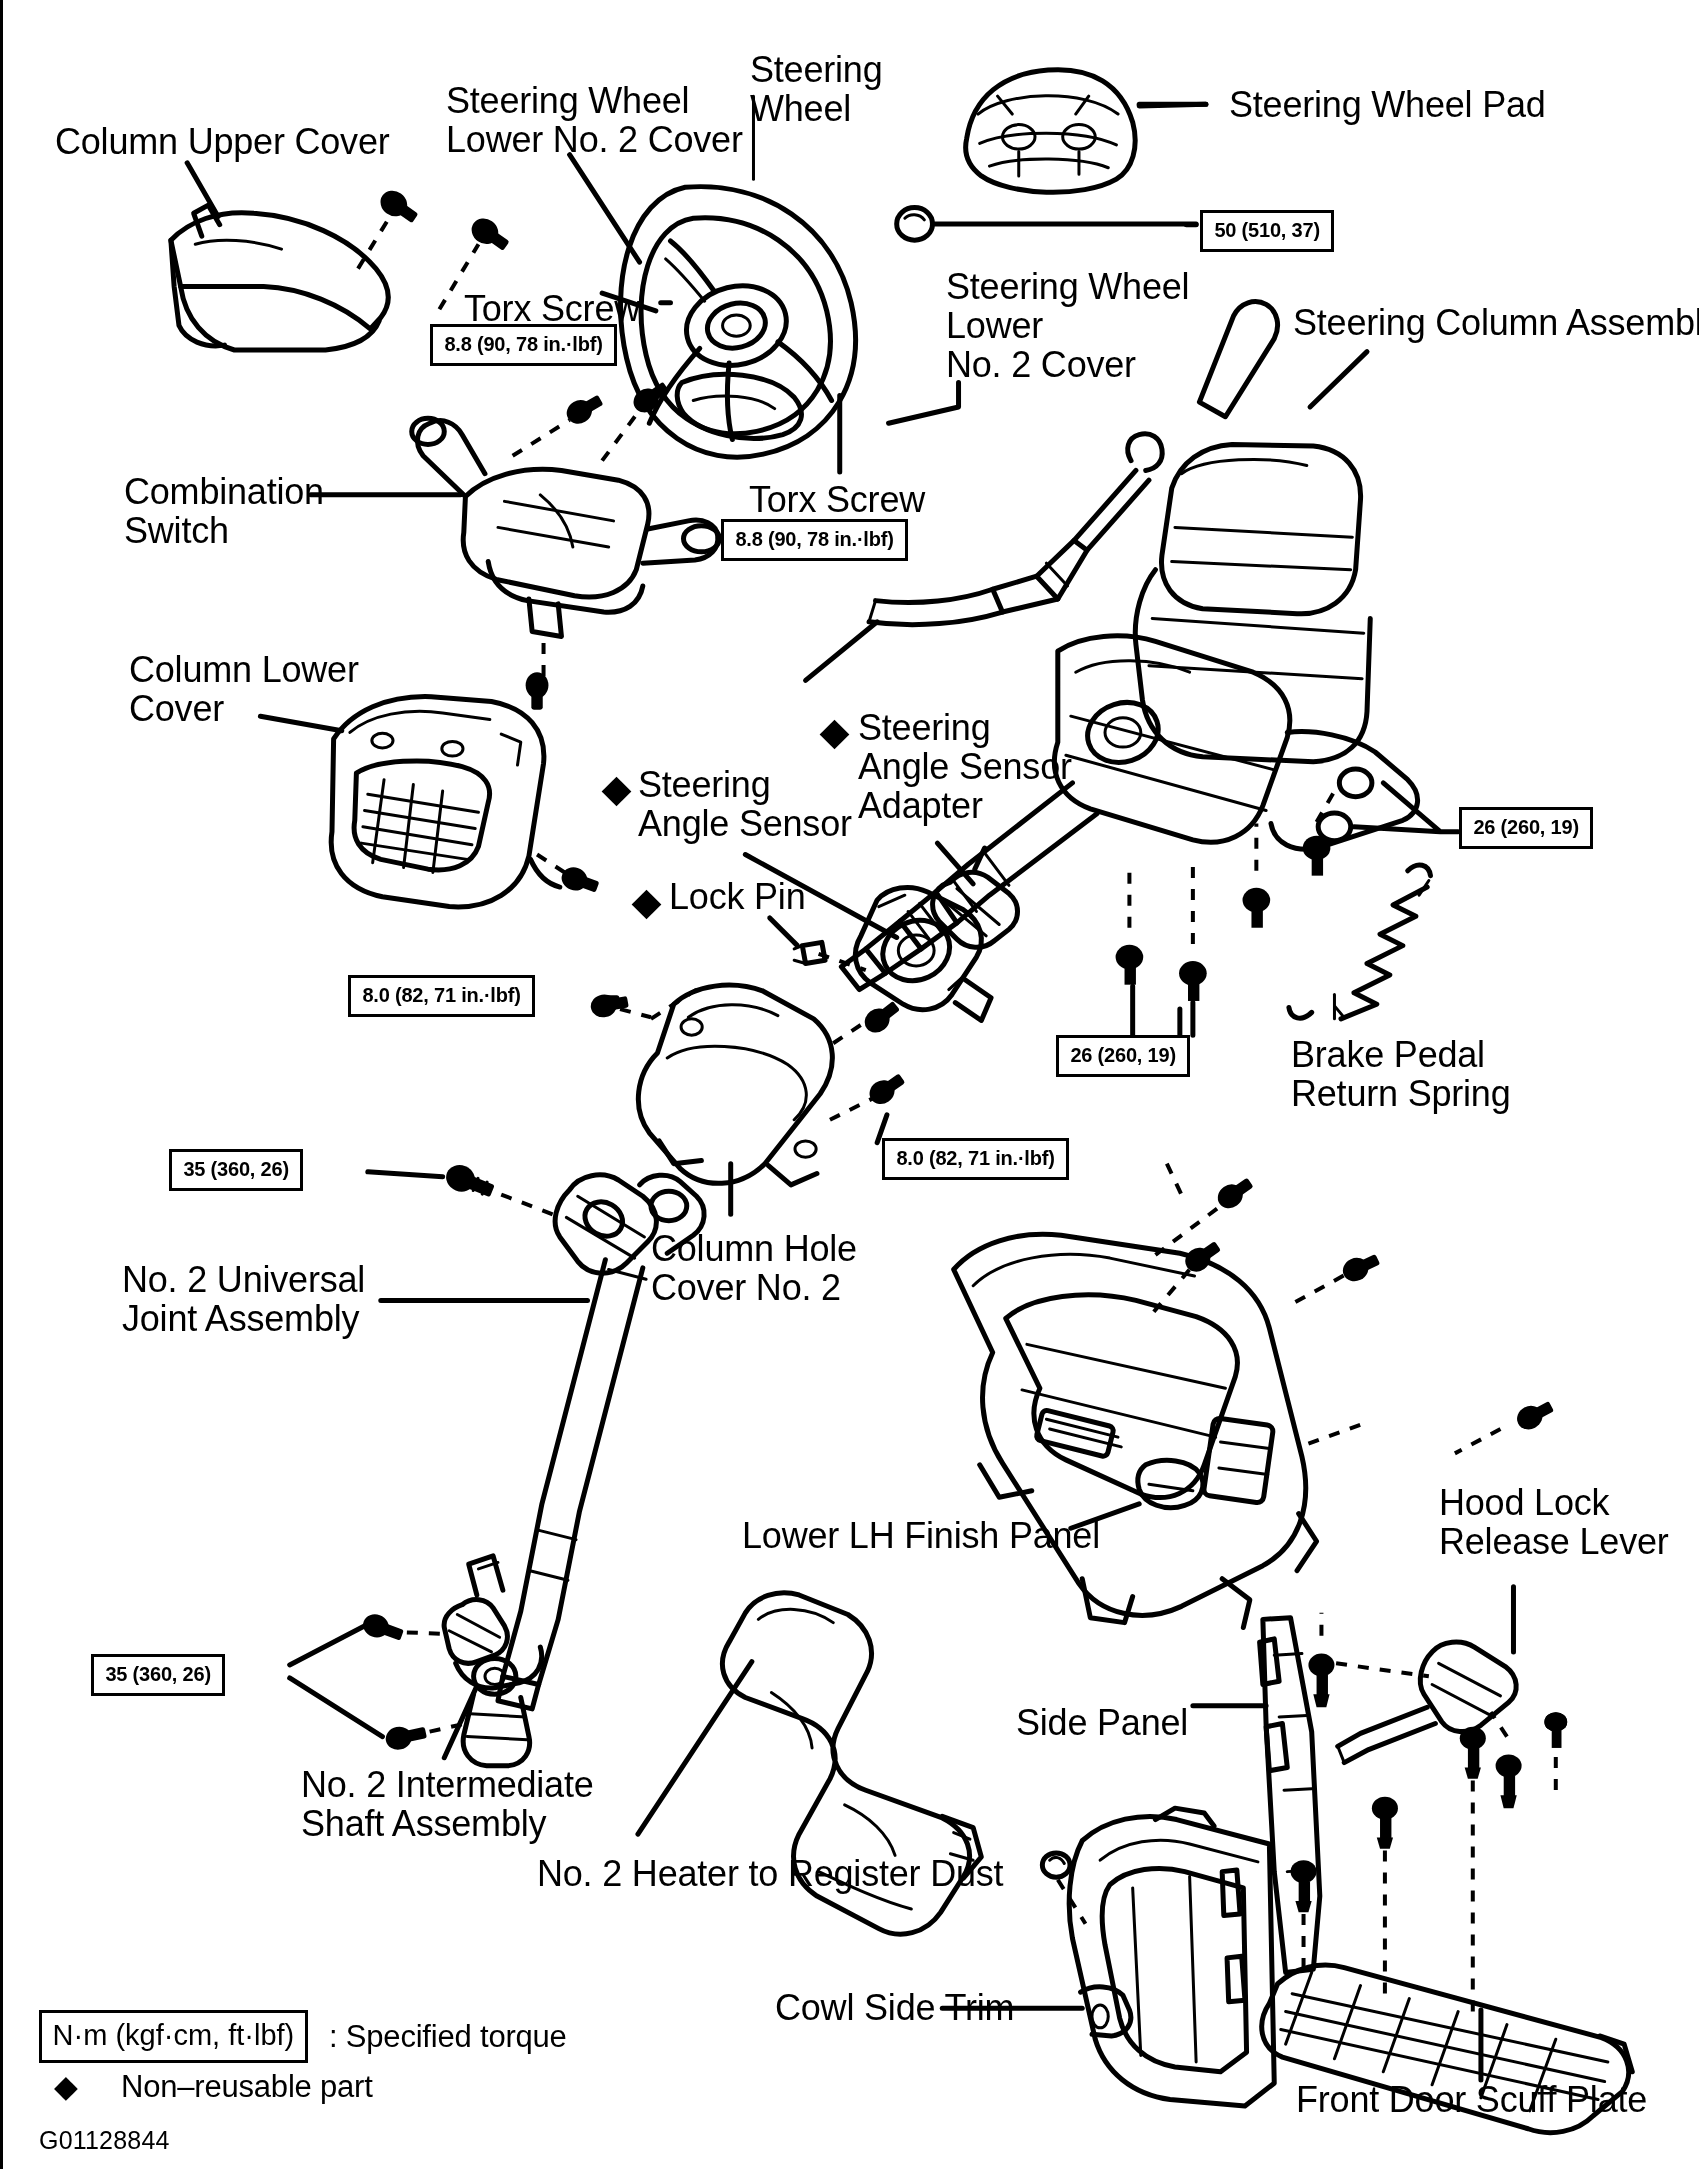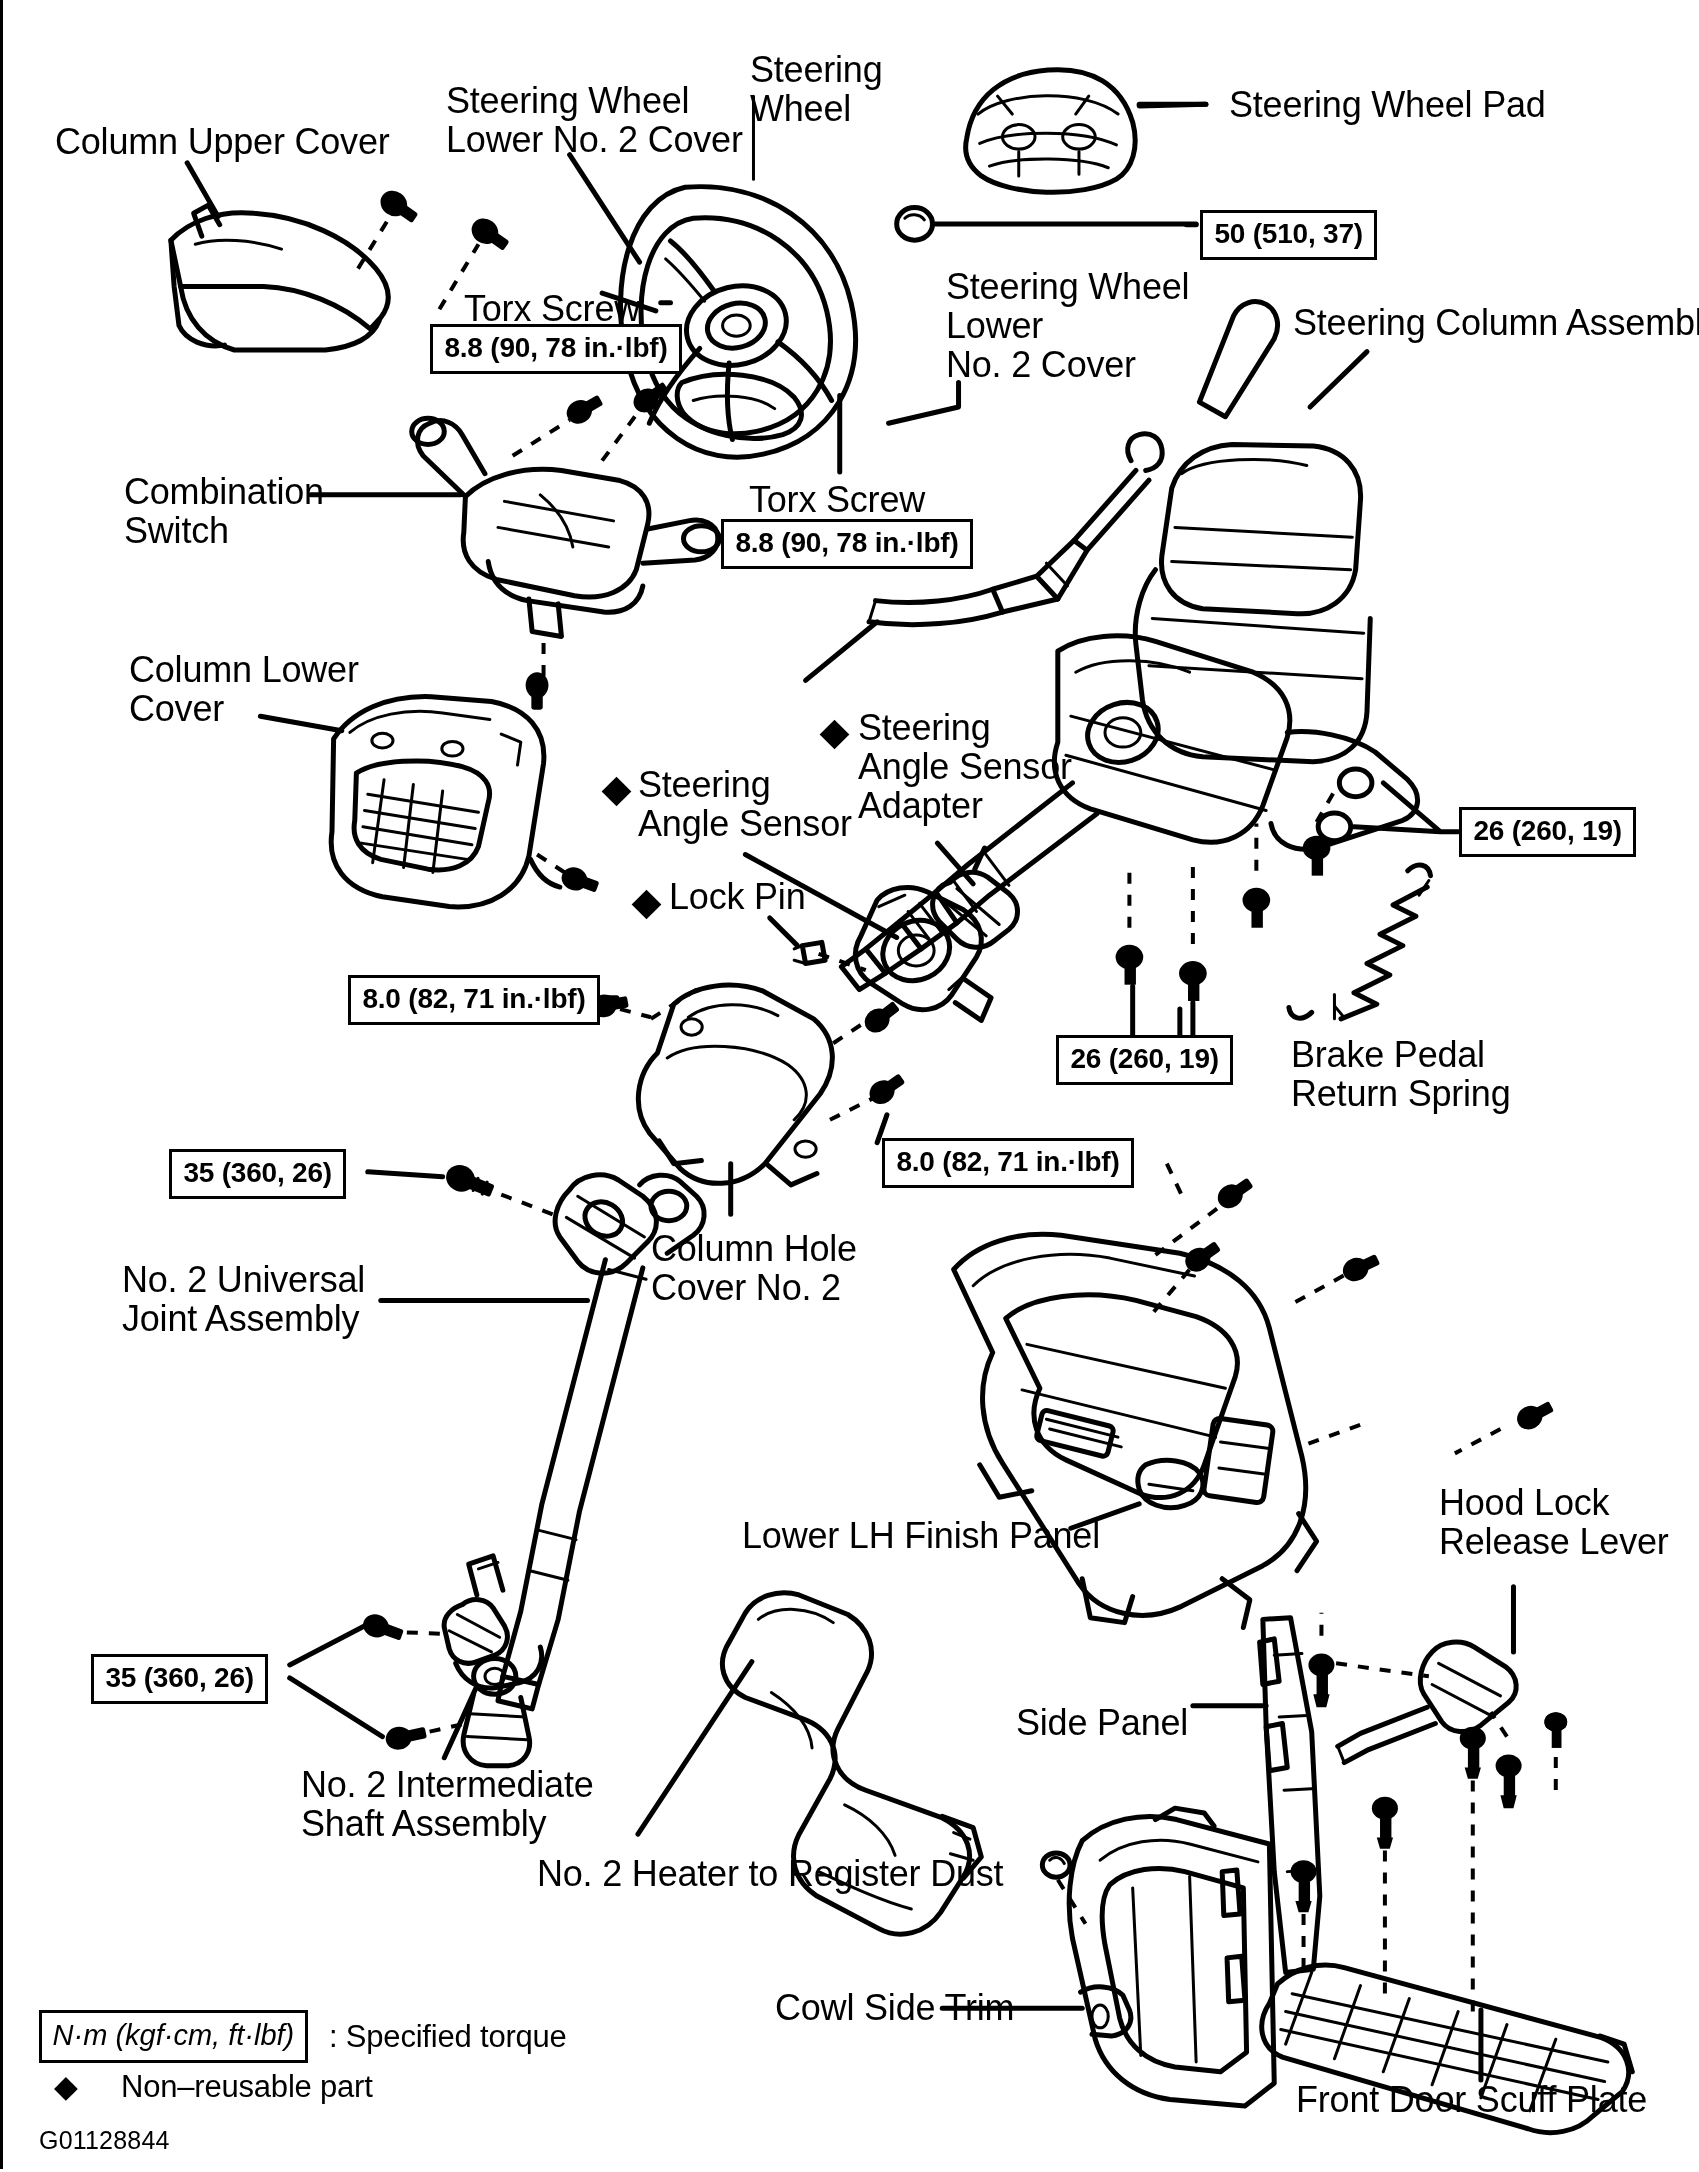--- a/index.html
+++ b/index.html
@@ -22,21 +22,21 @@
     line-height:39px;
     letter-spacing:-0.2px;
     white-space:pre;
     color:#000;
   }
   
   .torque{
     position:absolute;
     border:3.3px solid #000;
     background:#fff;
-    font-size:28px;
+    font-size:20px;
     font-weight:bold;
     line-height:1;
     padding:7.3px 11.4px 9px 11.4px;
     white-space:nowrap;
     letter-spacing:-0.2px;
   }
   .legendbox{
     position:absolute;
     border:3.3px solid #000;
     background:#fff;
@@ -696,21 +696,21 @@
   <div class="torque" style="left:1056px;top:1035px;">26 (260, 19)</div>
 
   <div class="torque" style="left:348px;top:975px;">8.0 (82, 71 in.·lbf)</div>
 
   <div class="torque" style="left:882px;top:1138px;">8.0 (82, 71 in.·lbf)</div>
 
   <div class="torque" style="left:169px;top:1149px;">35 (360, 26)</div>
 
   <div class="torque" style="left:91px;top:1654px;">35 (360, 26)</div>
 
-  <div class="legendbox" style="left:39px;top:2010px;font-style:italic;">N·m (kgf·cm, ft·lbf)</div>
+  <div class="legendbox" style="left:39px;top:2010px;">N·m (kgf·cm, ft·lbf)</div>
 
   <div class="lbl" style="left:329px;top:2017px;font-size:31px;">: Specified torque</div>
 
   <div class="lbl" style="left:54px;top:2067px;font-size:31px;">◆</div>
 
   <div class="lbl" style="left:102px;top:2067px;font-size:31px;margin-left:19px;">Non–reusable part</div>
 
   <div class="code" style="left:39px;top:2126px;">G01128844</div>
 
 </div>

